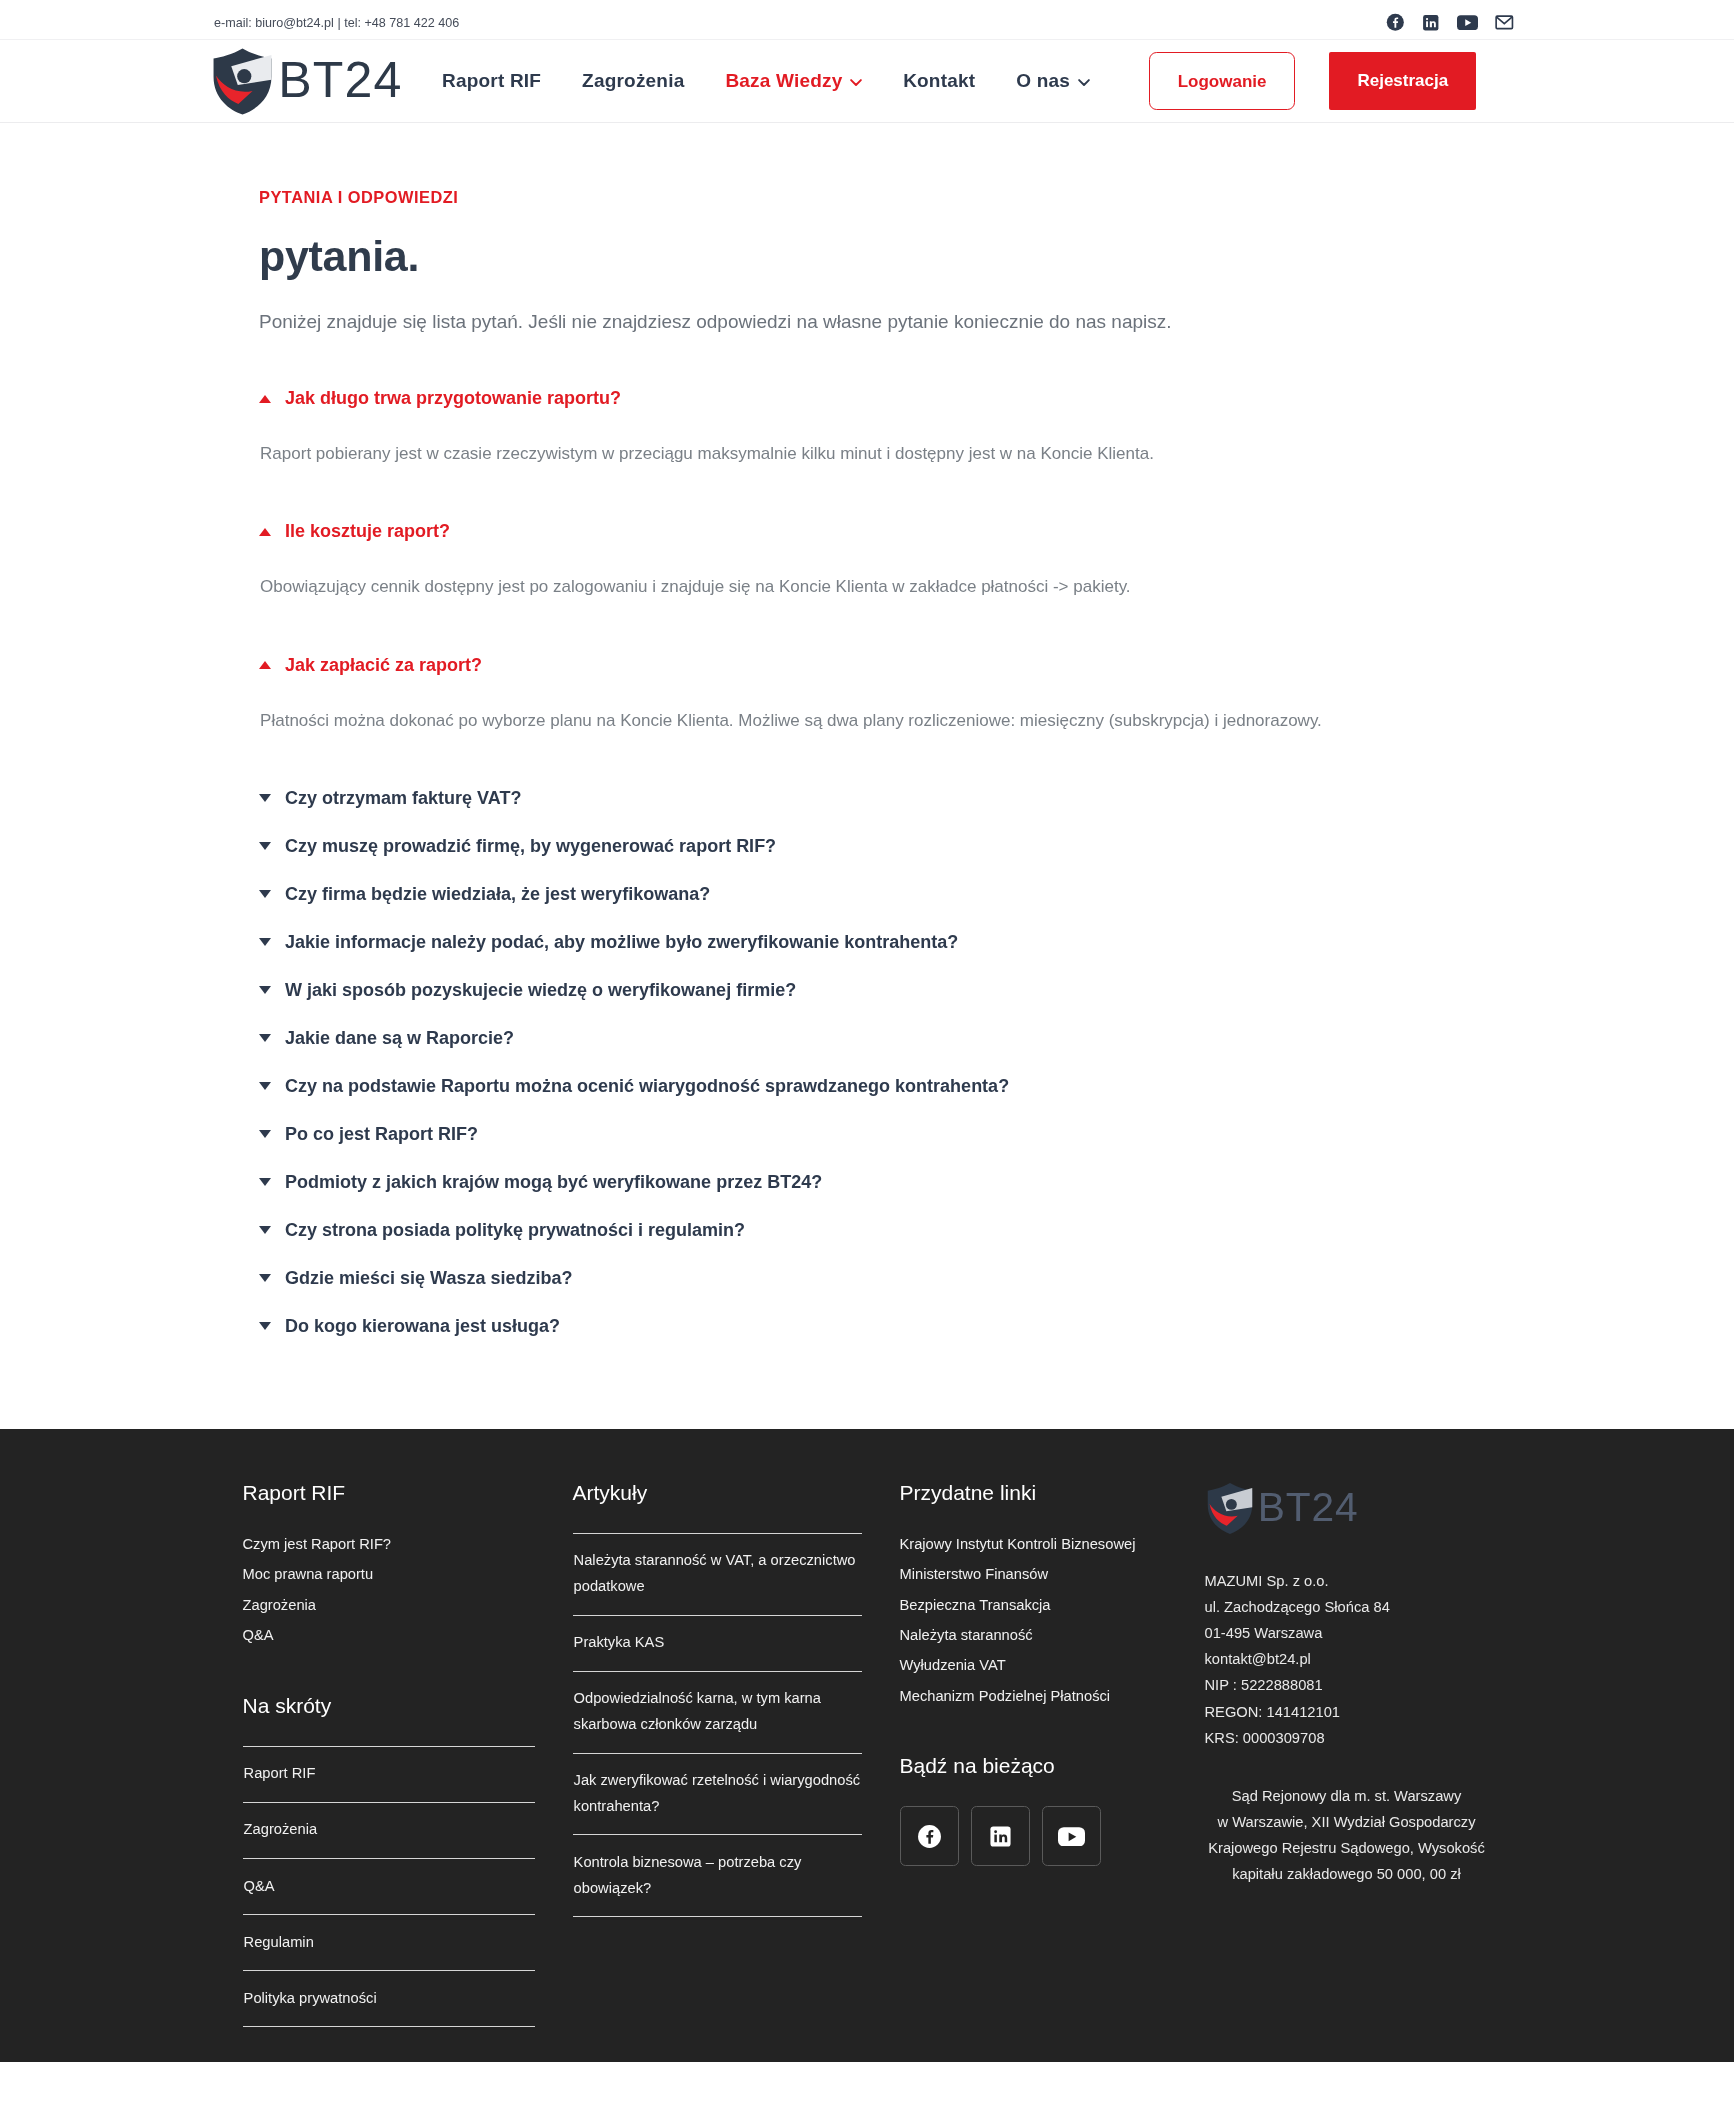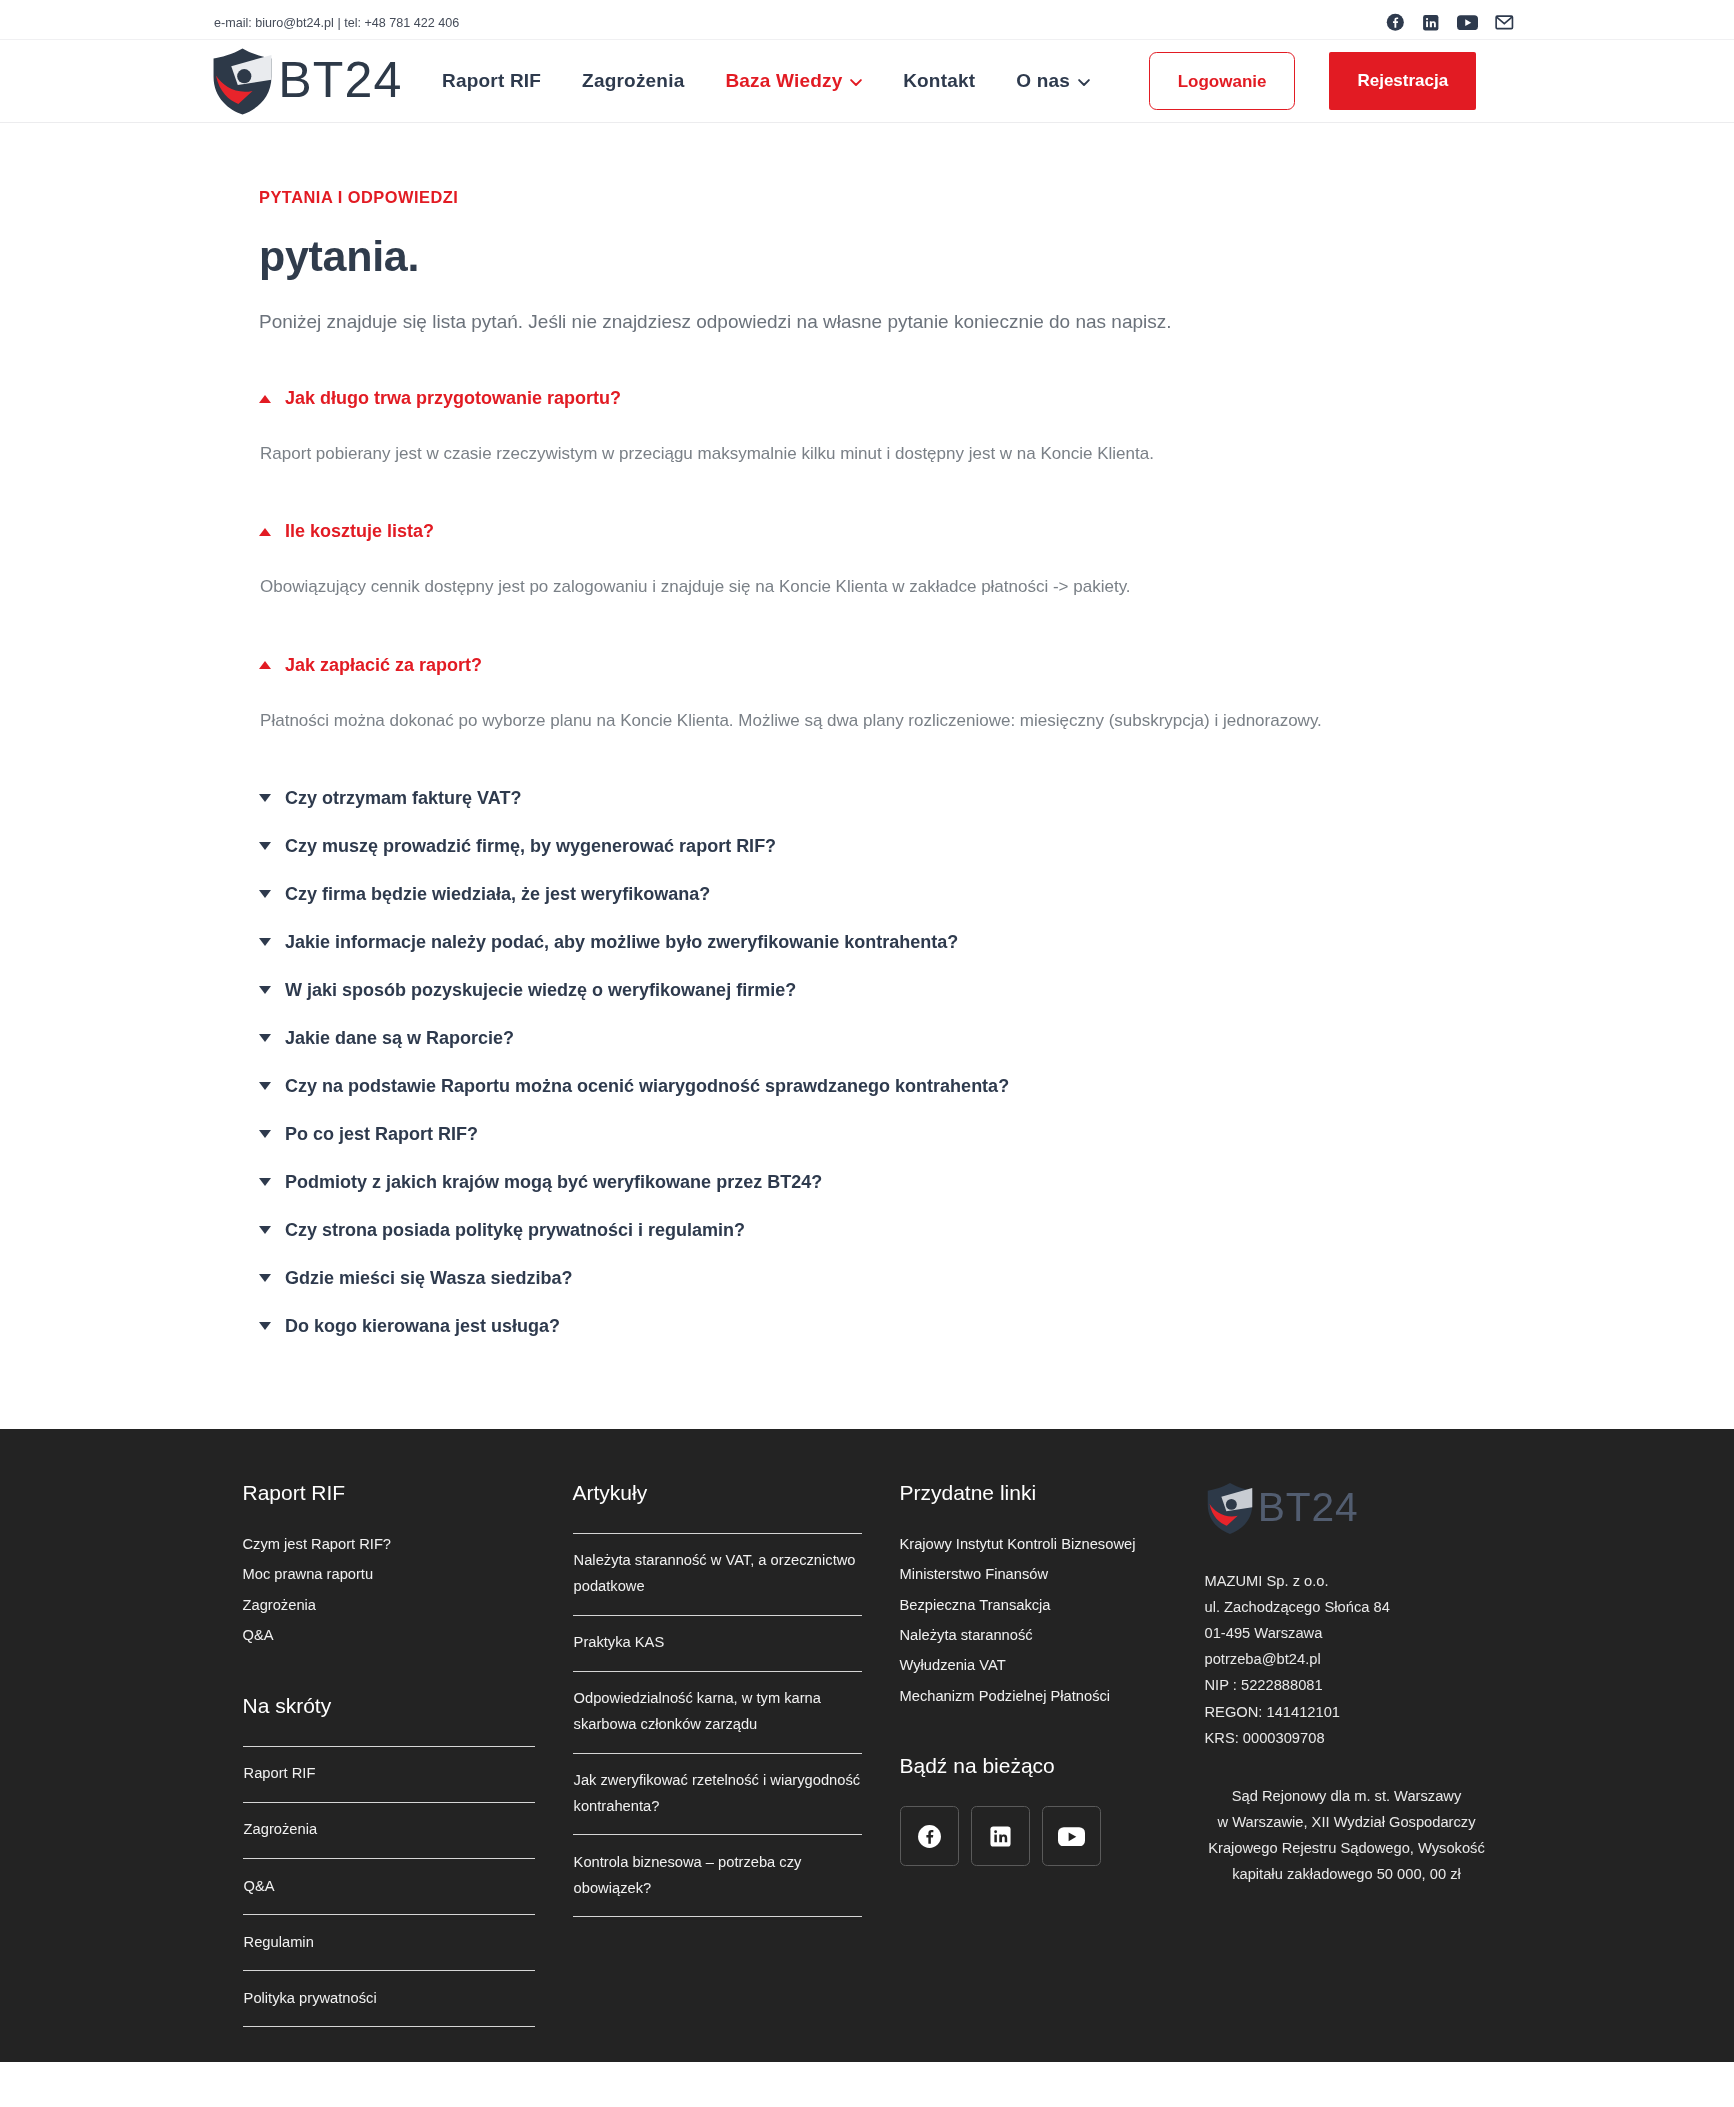--- a/index.html
+++ b/index.html
@@ -205,21 +205,21 @@
           <button class="faq-q">
             <span class="tri"></span>
             <span>Jak długo trwa przygotowanie raportu?</span>
           </button>
           <p class="faq-a">Raport pobierany jest w czasie rzeczywistym w przeciągu maksymalnie kilku minut i dostępny jest w na Koncie Klienta.</p>
         </div>
 
         <div class="faq-item expanded">
           <button class="faq-q">
             <span class="tri"></span>
-            <span>Ile kosztuje lista?</span>
+            <span>Ile kosztuje raport?</span>
           </button>
           <p class="faq-a">Obowiązujący cennik dostępny jest po zalogowaniu i znajduje się na Koncie Klienta w zakładce płatności -&gt; pakiety.</p>
         </div>
 
         <div class="faq-item expanded">
           <button class="faq-q">
             <span class="tri"></span>
             <span>Jak zapłacić za raport?</span>
           </button>
           <p class="faq-a">Płatności można dokonać po wyborze planu na Koncie Klienta. Możliwe są dwa plany rozliczeniowe: miesięczny (subskrypcja) i jednorazowy.</p>
@@ -405,21 +405,21 @@
         </svg>
         <svg width="104" height="49" viewBox="0 0 235 110">
             <text x="6" y="84" font-family="Liberation Sans, sans-serif" font-size="92" letter-spacing="2" fill="#525d70">BT24</text>
           </svg>
       </a>
       <div class="company">
 
       <p>MAZUMI Sp. z o.o.</p>
           <p>ul. Zachodzącego Słońca 84</p>
           <p>01-495 Warszawa</p>
-          <p>potrzeba@bt24.pl</p>
+          <p>kontakt@bt24.pl</p>
           <p>NIP : 5222888081</p>
           <p>REGON: 141412101</p>
           <p>KRS: 0000309708</p>
         </div>
       <div class="registry">
 
       <p>Sąd Rejonowy dla m. st. Warszawy</p>
           <p>w Warszawie, XII Wydział Gospodarczy</p>
           <p>Krajowego Rejestru Sądowego, Wysokość</p>
           <p>kapitału zakładowego 50 000, 00 zł</p>

